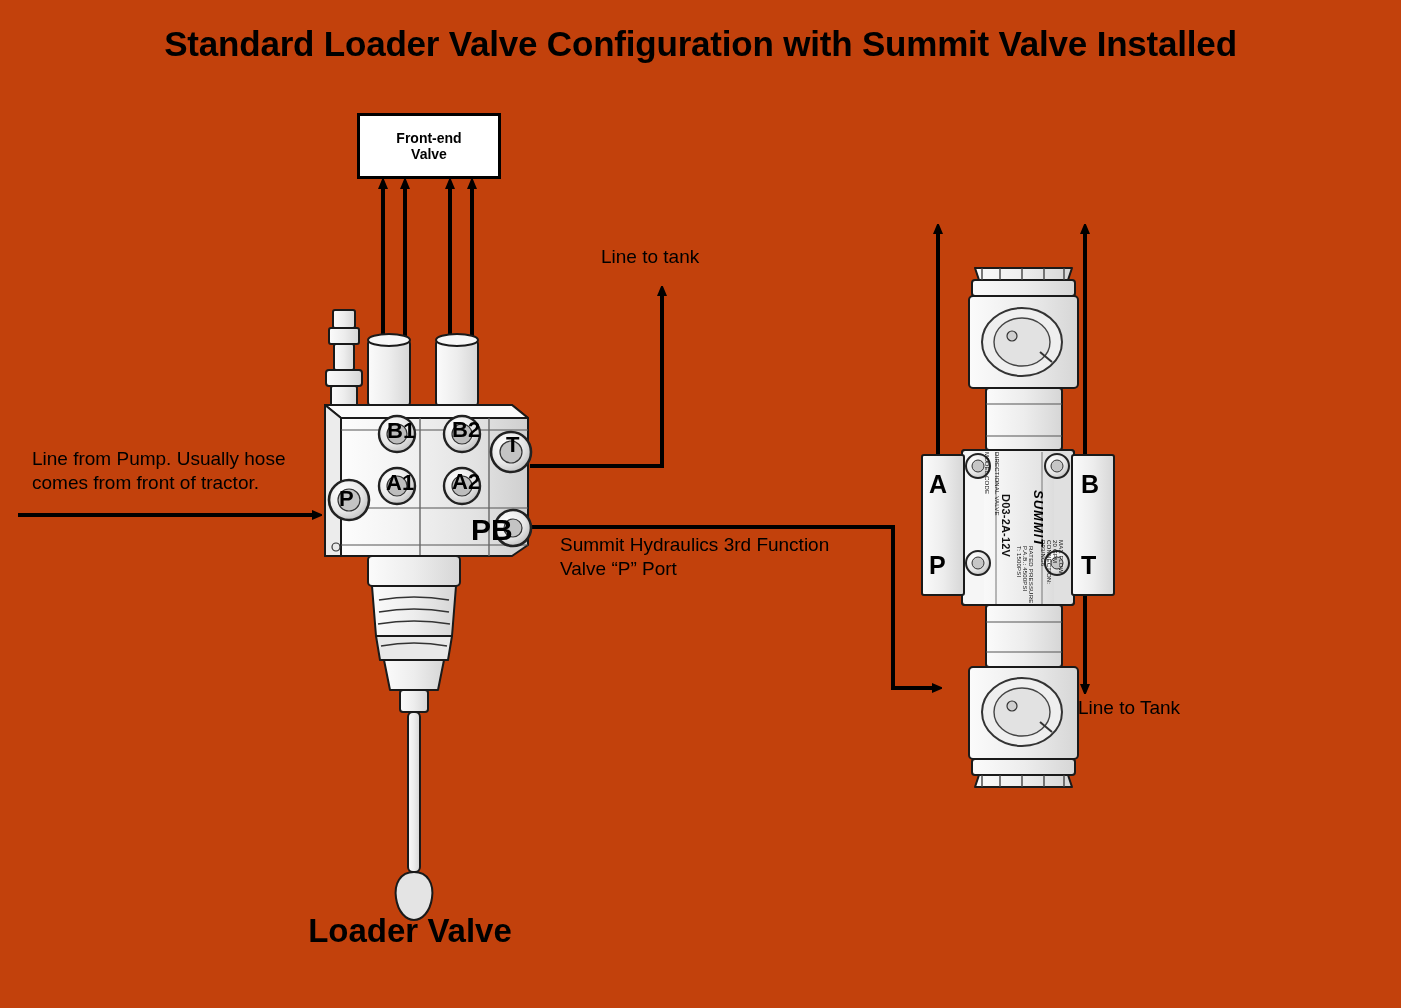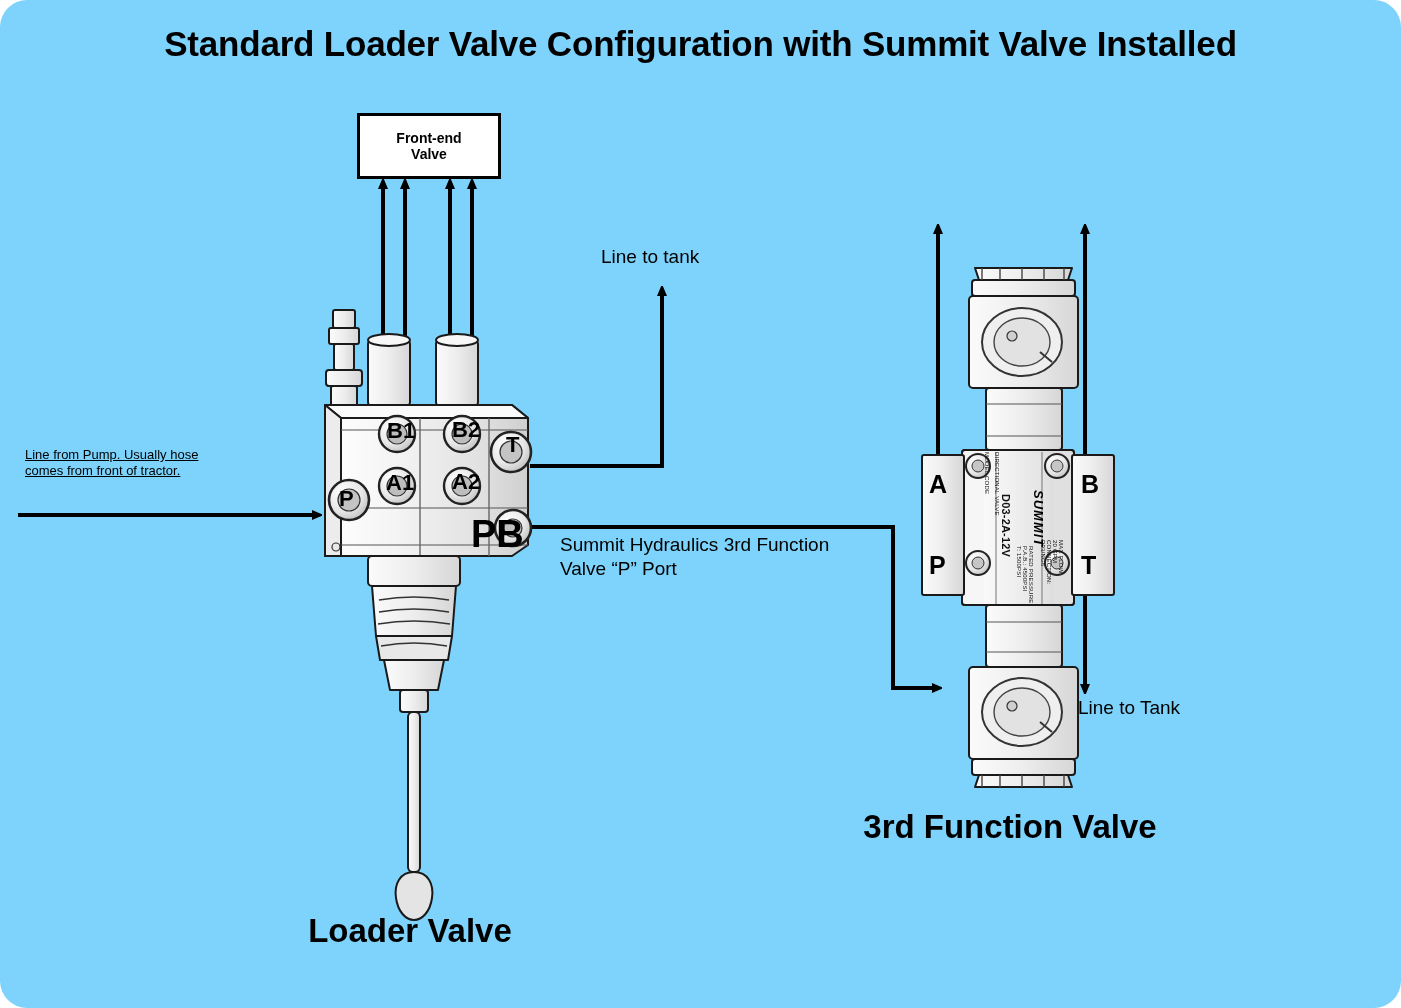--- a/index.html
+++ b/index.html
@@ -8,23 +8,22 @@
     background: #ffffff;
   }
   body {
     font-family: "Liberation Sans", sans-serif;
     color: #000;
   }
   #stage {
     position: relative;
     width: 1401px;
     height: 1008px;
-    background: #7dd3fc;
+    background: #c2410c;
     overflow: hidden;
-    border-radius: 27px;
   }
   .abs { position: absolute; }
 
   
   #title {
     left: 0; top: 24px;
     width: 1401px;
     text-align: center;
     font-size: 35px;
     font-weight: bold;
@@ -49,21 +48,21 @@
   }
   #implement-box {
     left: 929px; top: 115px;
     width: 183px; height: 85px;
     font-size: 17px;
   }
 
   
   .txt { font-size: 19px; line-height: 1.25; }
   #line-to-tank-label { left: 601px; top: 245px; font-size: 19px; }
-  #line-from-pump-label { left: 25px; top: 447px; width: 310px; font-size: 13px; text-decoration: underline; }
+  #line-from-pump-label { left: 32px; top: 447px; width: 310px; font-size: 19px; }
   #power-beyond-label { left: 560px; top: 533px; width: 330px; font-size: 19px; }
   #line-to-tank2-label { left: 1078px; top: 696px; font-size: 19px; }
 
   
   #loader-valve-caption {
     left: 250px; top: 912px; width: 320px;
     text-align: center;
     font-size: 33px; font-weight: bold;
   }
   #third-function-caption {
@@ -80,21 +79,21 @@
     font-weight: bold;
     font-size: 22px;
   }
   .port.big { font-size: 26px; }
   #port-B1 { left: 387px; top: 418px; }
   #port-B2 { left: 452px; top: 417px; }
   #port-A1 { left: 386px; top: 470px; }
   #port-A2 { left: 452px; top: 469px; }
   #port-T  { left: 506px; top: 432px; }
   #port-P  { left: 339px; top: 486px; }
-  #port-PB { left: 471px; top: 513px; font-size: 38px; }
+  #port-PB { left: 471px; top: 513px; font-size: 30px; }
 
   #port-A-right { left: 929px; top: 470px; font-size: 25px; }
   #port-P-right { left: 929px; top: 551px; font-size: 25px; }
   #port-B-right { left: 1081px; top: 470px; font-size: 25px; }
   #port-T-right { left: 1081px; top: 551px; font-size: 25px; }
 
   
   .minitext {
     font-size: 6px;
     font-family: "Liberation Sans", sans-serif;
@@ -378,15 +377,14 @@
   <div class="abs summit-word rot90" style="left:1046px; top:490px;">SUMMIT</div>
   <div class="abs minitext rot90" style="left:1064px; top:540px; white-space:pre;">MAX FLOW
 20 GPM
 CONNECTION:
 D03/NG6</div>
   <div class="abs minitext rot90" style="left:1034px; top:546px; white-space:pre;">RATED PRESSURE
 P.A.B.: 4500PSI
 T: 1500PSI</div>
 
   <div class="abs" id="loader-valve-caption">Loader Valve</div>
-  <div class="abs" id="third-function-caption">3rd Function Valve</div>
 
 </div>
 
 </body></html>

